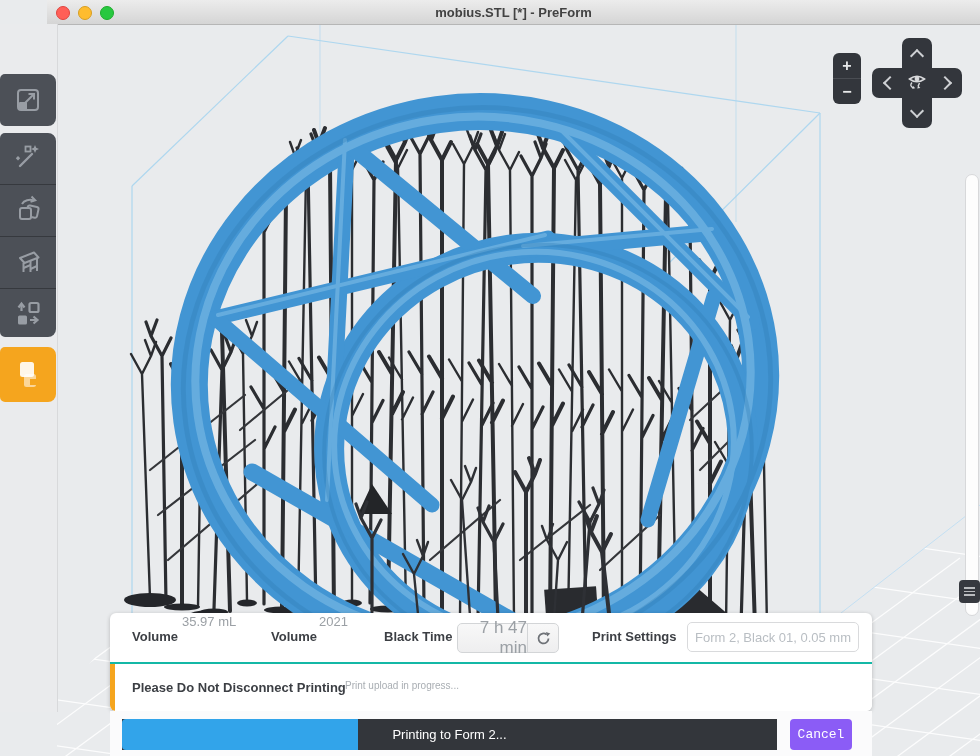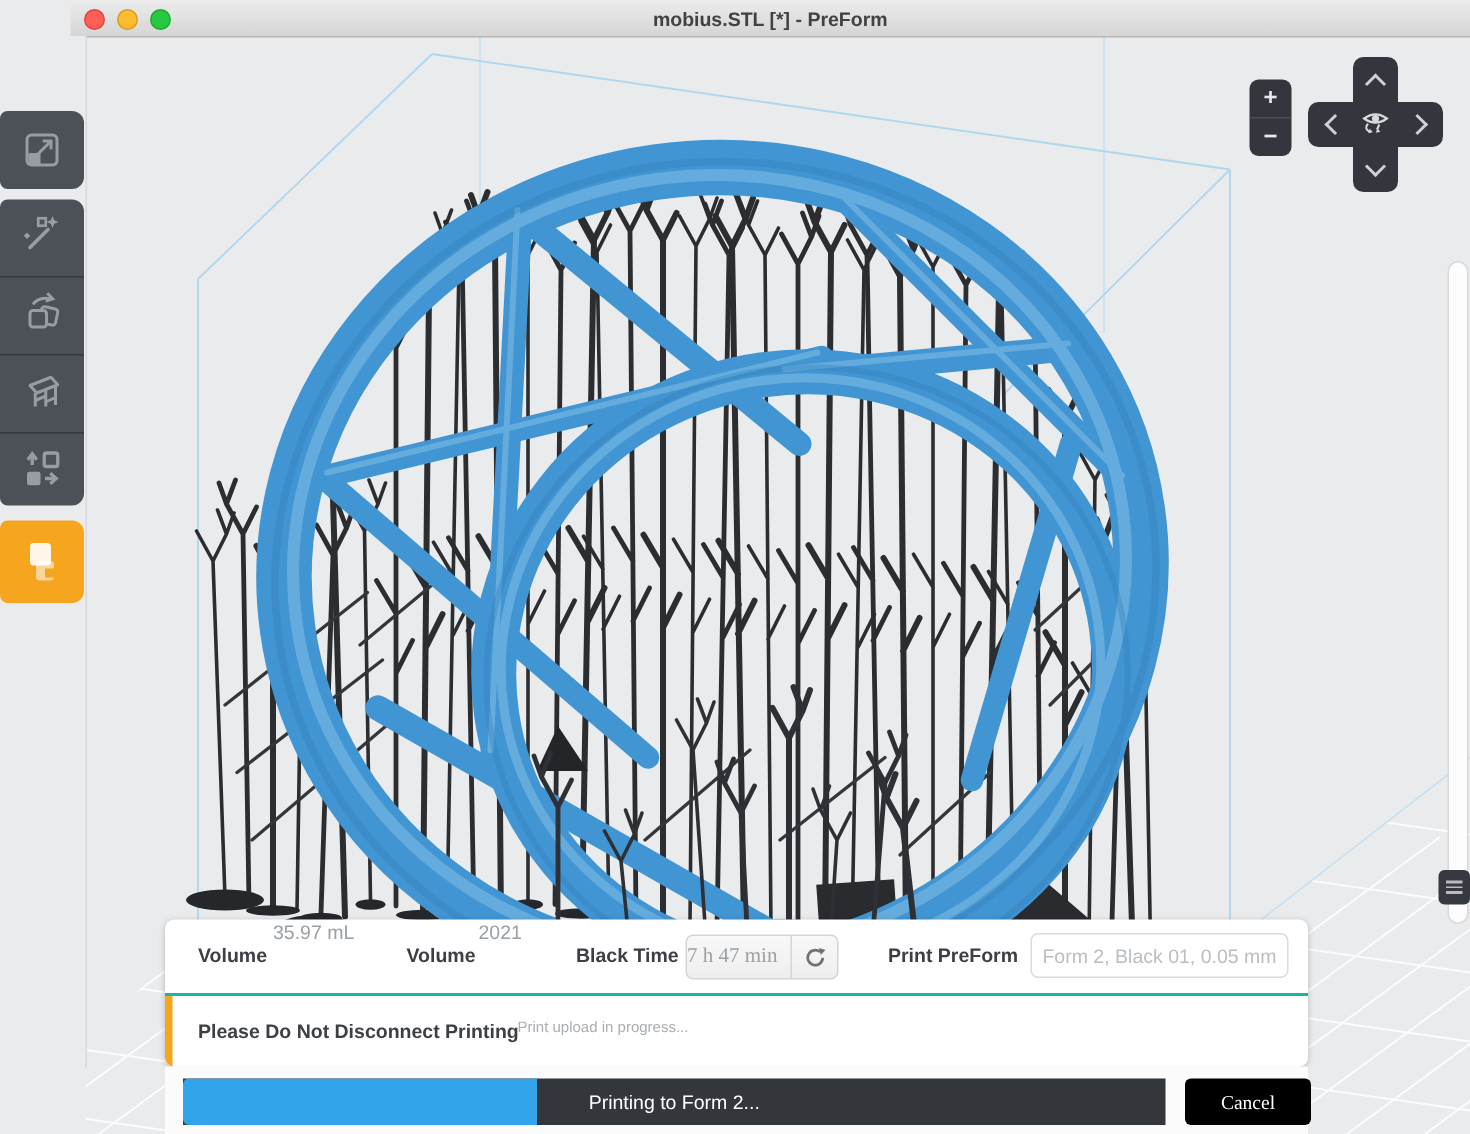--- a/index.html
+++ b/index.html
@@ -57,39 +57,39 @@
   
   .panel{position:absolute;left:110px;top:613px;width:762px;height:143px;}
   .card{position:absolute;left:0;top:0;right:0;height:98px;background:#fff;
     border-radius:6px;box-shadow:0 1px 4px rgba(0,0,0,.22);overflow:hidden;}
   .info-row{position:relative;height:49px;border-bottom:2px solid #14b8a6;}
   .lbl{position:absolute;top:16px;font-size:13px;font-weight:700;color:#3c3f44;}
   .val{position:absolute;top:1px;font-size:13px;color:#9ba0a5;}
   .timebox{position:absolute;left:347px;top:10px;width:100px;height:28px;
     border:1px solid #d3d5d7;border-radius:5px;background:linear-gradient(#f8f8f8,#eeeeef);
     display:flex;align-items:center;cursor:pointer;}
-  .timebox .t{flex:1;text-align:left;font-size:14px;color:#9ba0a5;font-family:Liberation Serif, serif;}
+  .timebox .t{flex:1;text-align:right;font-size:17px;color:#9ba0a5;}
   .timebox .sep{width:1px;height:28px;background:#d3d5d7;}
   .timebox .refresh{width:30px;display:flex;align-items:center;justify-content:center;}
   .setbox{position:absolute;left:577px;top:9px;width:170px;height:28px;
     border:1px solid #d9dadc;border-radius:5px;background:#fff;
     display:flex;align-items:center;justify-content:center;
     font-size:13px;color:#b9bec3;cursor:pointer;}
   .warn-row{position:relative;height:49px;background:#fff;}
   .warn-bar{position:absolute;left:0;top:0;bottom:0;width:5px;background:#f5a51e;}
   .warn-title{position:absolute;left:22px;top:16px;font-size:13px;font-weight:700;color:#3c3f44;}
   .warn-msg{position:absolute;left:235px;top:16px;font-size:10px;color:#a9aeb3;}
   .progress-row{position:absolute;left:0;top:98px;right:0;bottom:0;background:#fbfbfc;}
   .pbar{position:absolute;left:12px;top:8px;width:655px;height:31px;background:#33363b;
     border-radius:0;overflow:hidden;}
   .pfill{position:absolute;left:0;top:0;bottom:0;background:#32a4ea;border-radius:4px 0 0 4px;}
   .plabel{position:absolute;inset:0;text-align:center;line-height:31px;
     font-size:13px;color:#fff;}
-  .cancel{position:absolute;left:680px;top:8px;width:84px;height:31px;background:#000000;
-    border:none;border-radius:4px;color:#fff;font-size:13px;font-family:Liberation Serif, serif;
+  .cancel{position:absolute;left:680px;top:8px;width:62px;height:31px;background:#8b5cf6;
+    border:none;border-radius:4px;color:#fff;font-size:13px;font-family:Liberation Mono, monospace;
     cursor:pointer;}
   .scene{position:absolute;left:57px;top:24px;}
 </style>
 </head>
 <body>
 
 <div class="stage">
 
   <svg class="scene" width="923" height="732" viewBox="57 24 923 732">
     <defs>
@@ -402,21 +402,21 @@
         <div class="timebox">
           <span class="t">7 h 47 min</span>
           <span class="sep"></span>
           <span class="refresh">
             <svg width="17" height="17" viewBox="0 0 17 17" fill="none" stroke="#6e7277" stroke-width="1.8">
               <path d="M13.5,8.5 a5,5 0 1 1 -1.8,-3.9"></path>
               <polygon points="11,2 15.3,3.4 12.2,6.6" fill="#6e7277" stroke="none"></polygon>
             </svg>
           </span>
         </div>
-        <span class="lbl" style="left:482px">Print PreForm</span>
+        <span class="lbl" style="left:482px">Print Settings</span>
         <div class="setbox">Form 2, Black 01, 0.05 mm</div>
       </div>
       <div class="warn-row">
         <div class="warn-bar"></div>
         <span class="warn-title">Please Do Not Disconnect Printing</span>
         <span class="warn-msg">Print upload in progress...</span>
       </div>
     </div>
     <div class="progress-row">
       <div class="pbar">

